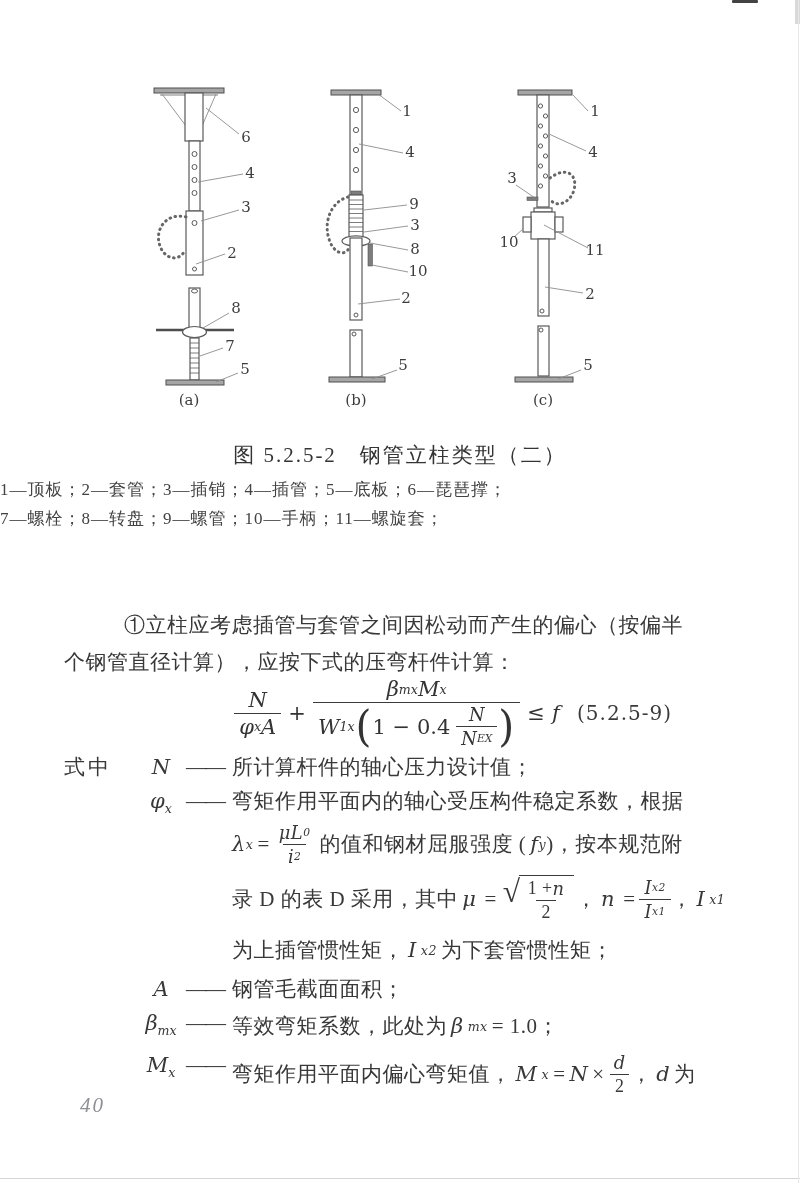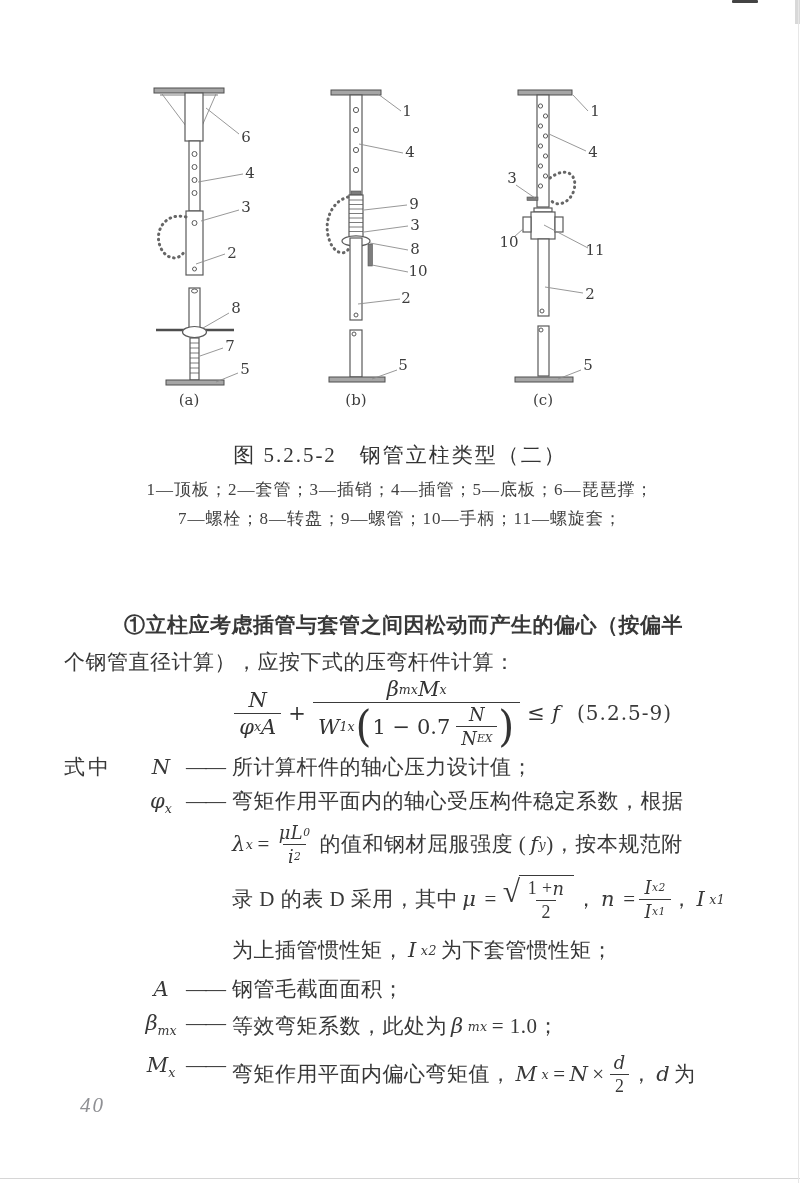--- a/index.html
+++ b/index.html
@@ -14,28 +14,28 @@
   .part{fill:#fff;stroke:#5a5a5a;stroke-width:1.2;}
   .plate{fill:#a6a6a6;stroke:#4e4e4e;stroke-width:1;}
   .lead{stroke:#8c8c8c;stroke-width:0.9;fill:none;}
   .chain{fill:none;stroke:#666;stroke-width:3;stroke-linecap:round;stroke-dasharray:0.6 4.6;}
   .hole{fill:#fff;stroke:#5a5a5a;stroke-width:1;}
   .ring{stroke:#5a5a5a;stroke-width:0.8;}
   .solidpart{fill:#7d7d7d;stroke:#555;stroke-width:0.6;}
 
   
   .caption{top:441px;left:0;right:0;text-align:center;font-size:21px;letter-spacing:2px;color:#343434;}
-  .legend{left:0;right:0;text-align:center;font-size:17px;color:#424242;letter-spacing:1px;}
+  .legend{left:0;right:0;text-align:left;font-size:17px;color:#424242;letter-spacing:1px;}
   .l1{top:478px;} .l2{top:507px;} .l3{top:534px;}
 
   
   .heading{top:575px;left:64px;right:66px;padding-left:96px;font-size:20px;letter-spacing:1px;
            font-family:"DejaVu Sans","Liberation Sans",sans-serif;font-weight:700;color:#333;}
   .bodyline{left:64px;right:64px;font-size:21px;letter-spacing:0.5px;color:#383838;}
-  .p1{top:611px;padding-left:60px;font-weight:bold;}
+  .p1{top:611px;padding-left:60px;}
   .p2{top:648px;}
 
   
   .eq{top:672px;left:64px;right:70px;height:82px;display:flex;align-items:center;justify-content:center;
       font-family:"DejaVu Serif",serif;font-size:21px;color:#333;}
   .eq-main{display:flex;align-items:center;}
   i.v{font-family:"DejaVu Serif",serif;font-style:italic;}
   .eq sub,.defs sub{font-size:0.6em;font-style:italic;font-family:"DejaVu Serif",serif;}
   .frac{display:inline-flex;flex-direction:column;align-items:center;text-align:center;vertical-align:middle;}
   .fr-num{padding:0 5px 1px;display:inline-flex;align-items:center;justify-content:center;}
@@ -261,21 +261,21 @@
         <span class="fr-num">
             <i class="v">β</i>
             <sub>mx</sub>
             <i class="v">M</i>
             <sub>x</sub>
           </span>
         <span class="fr-den">
           <i class="v">W</i>
             <sub>1x</sub>
           <span class="bigp">(</span>
-          <span>1 − 0.7</span>
+          <span>1 − 0.4</span>
           <span class="frac small" style="margin-left:6px">
             <span class="fr-num">
                 <i class="v">N</i>
               </span>
             <span class="fr-den">
                 <i class="v">N</i>
                 <sub>EX</sub>
               </span>
           </span>
           <span class="bigp">)</span>

